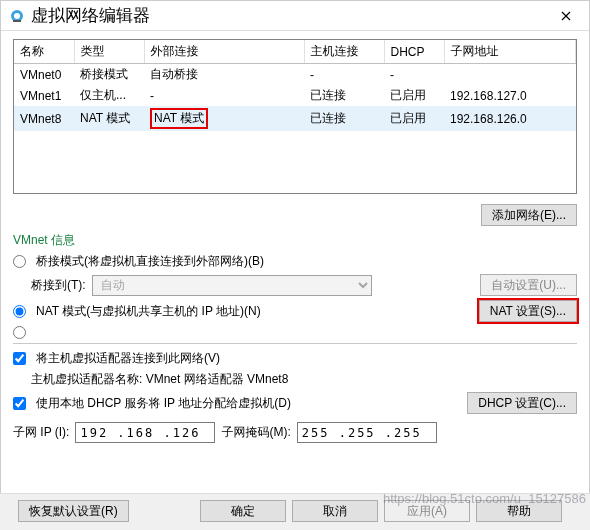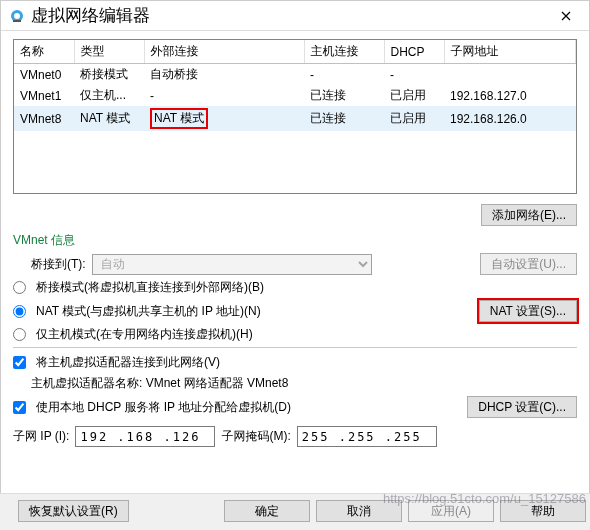--- a/index.html
+++ b/index.html
@@ -116,21 +116,21 @@
   select.win { width: 280px; background: #efefef; }
   input.ip {
     font-family: "Consolas", monospace;
     letter-spacing: 2px;
     text-align: center;
     width: 140px;
   }
   .footer {
     position: absolute;
     bottom: 0; left: 0; right: 0;
-    padding: 6px 4px 8px 12px;
+    padding: 6px 28px 8px 12px;
     display: flex;
     align-items: center;
     border-top: 1px solid #ddd;
     background: #f0f0f0;
   }
   .footer .spacer { flex: 1; }
   .footer button { margin-left: 6px; }
   .watermark {
     position: absolute;
     right: 4px; bottom: 24px;
@@ -211,41 +211,40 @@
       </tbody>
     </table>
   </div>
 
   <div class="btnrow-right">
     <button class="win">添加网络(E)...</button>
   </div>
 
   <div class="group-label">VMnet 信息</div>
 
+  <div class="form-row">
+    <input type="radio" name="mode" style="">
+    <label>桥接模式(将虚拟机直接连接到外部网络)(B)</label>
+  </div>
   <div class="form-row indent">
     <label>桥接到(T):</label>
     <select class="win" disabled="">
       <option>自动</option>
     </select>
     <button class="win right-inline" disabled="">自动设置(U)...</button>
   </div>
-  <div class="form-row">
-    <input type="radio" name="mode" style="">
-    <label>桥接模式(将虚拟机直接连接到外部网络)(B)</label>
-  </div>
 
   <div class="form-row">
     <input type="radio" name="mode" checked="" style="">
     <label>NAT 模式(与虚拟机共享主机的 IP 地址)(N)</label>
     <button class="win right-inline red-outline">NAT 设置(S)...</button>
   </div>
 
   <div class="form-row">
     <input type="radio" name="mode" style="">
-    <label>仅主机模式(在专用网络内连接虚拟机)(H)</label>
   </div>
 
   <hr class="section-divider">
 
   <div class="form-row">
     <input type="checkbox" checked="" style="">
     <label>将主机虚拟适配器连接到此网络(V)</label>
   </div>
   <div class="form-row indent">
     <span>主机虚拟适配器名称: VMnet 网络适配器 VMnet8</span>

